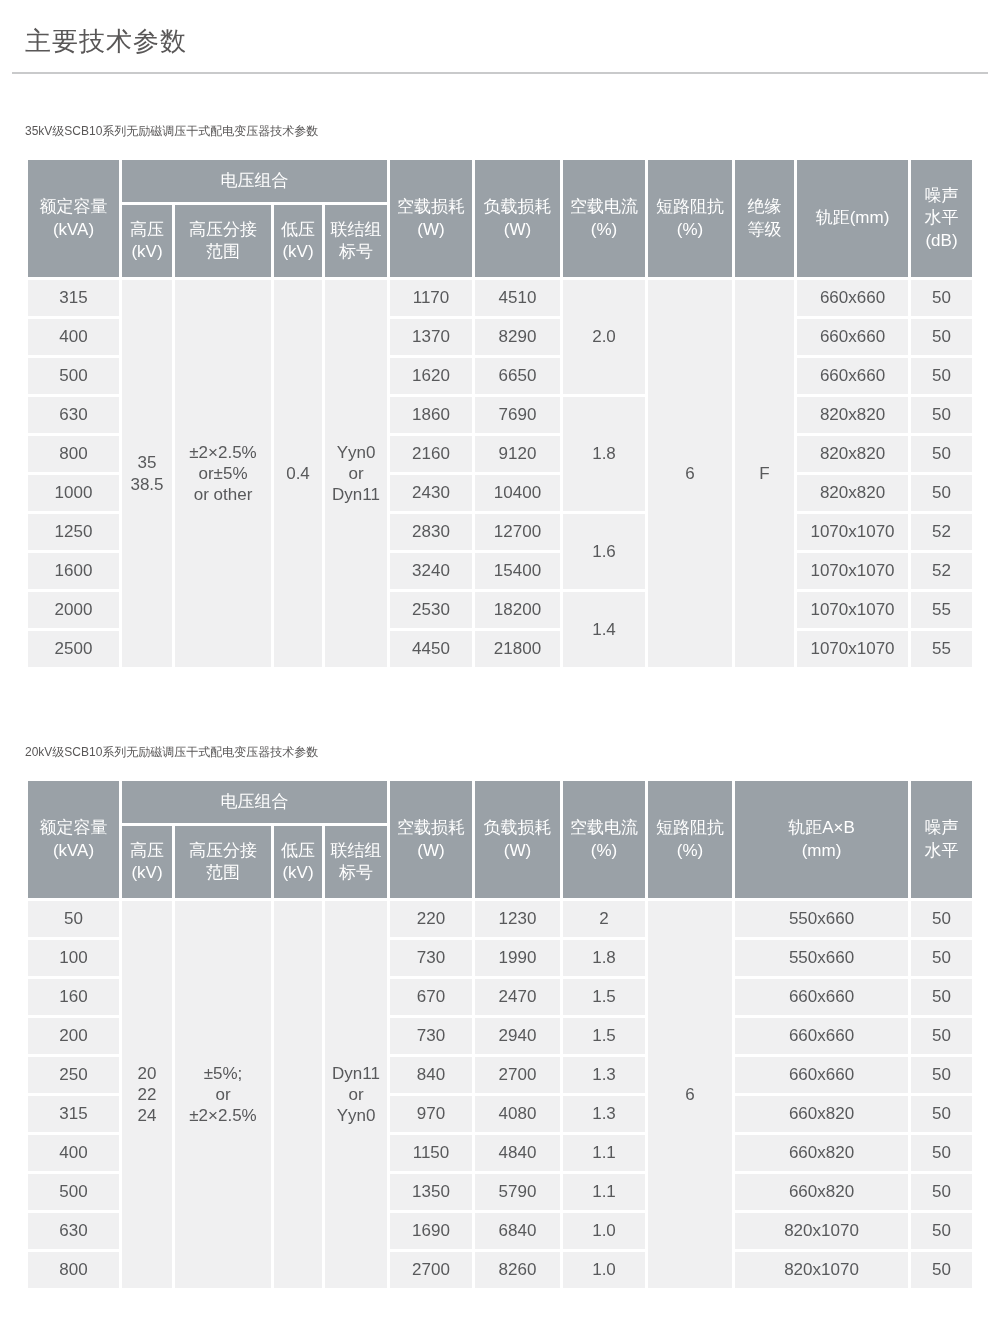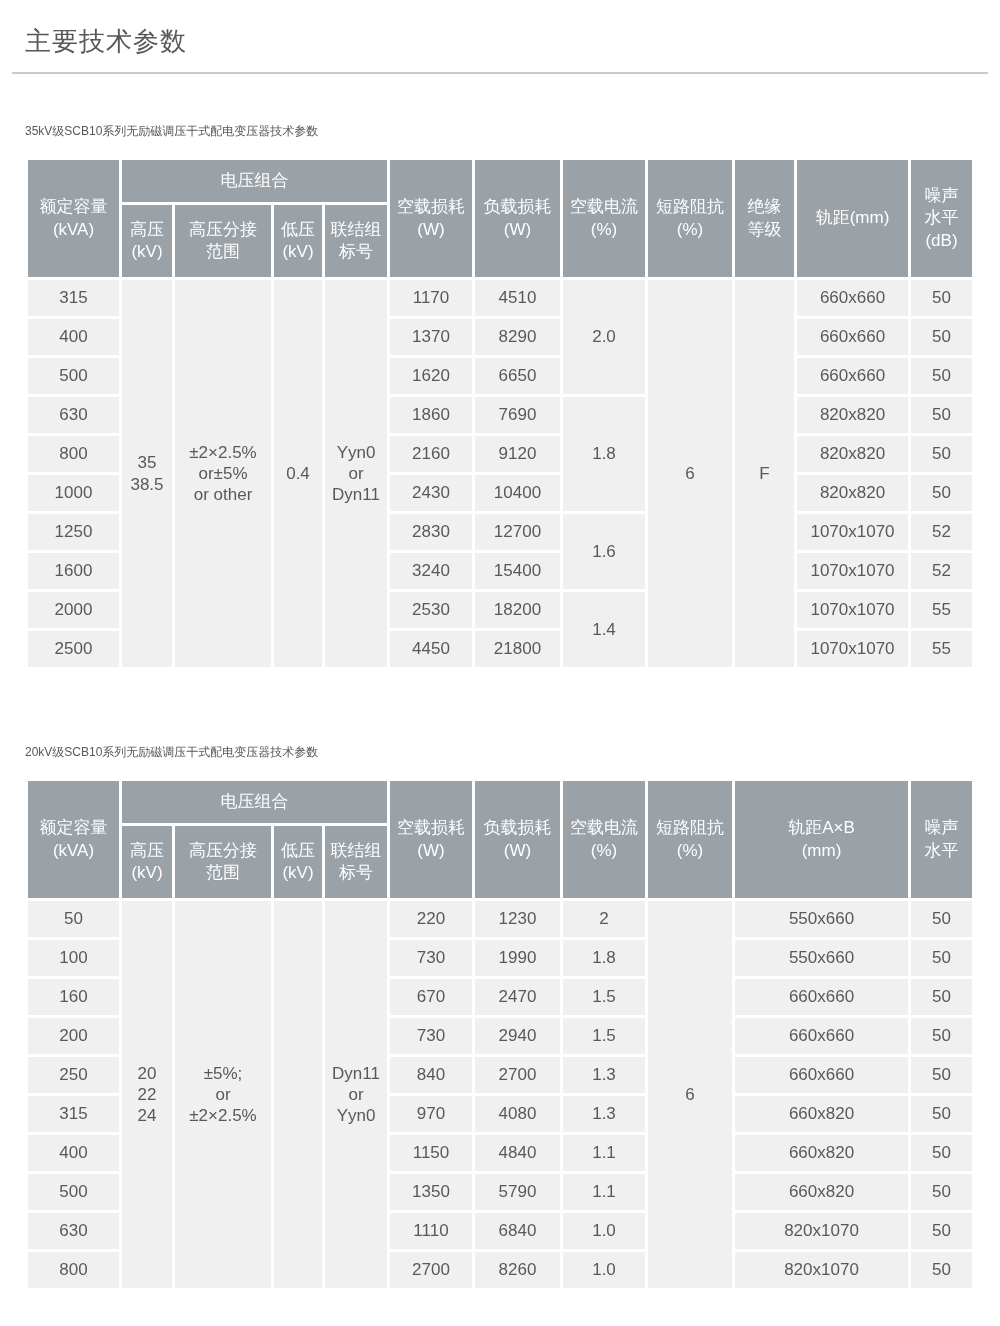--- a/index.html
+++ b/index.html
@@ -322,21 +322,21 @@
           <tr>
             <td>500</td>
             <td>1350</td>
             <td>5790</td>
             <td rowspan="1">1.1</td>
             <td>660x820</td>
             <td>50</td>
           </tr>
           <tr>
             <td>630</td>
-            <td>1110</td>
+            <td>1690</td>
             <td>6840</td>
             <td rowspan="1">1.0</td>
             <td>820x1070</td>
             <td>50</td>
           </tr>
           <tr>
             <td>800</td>
             <td>2700</td>
             <td>8260</td>
             <td rowspan="1">1.0</td>

